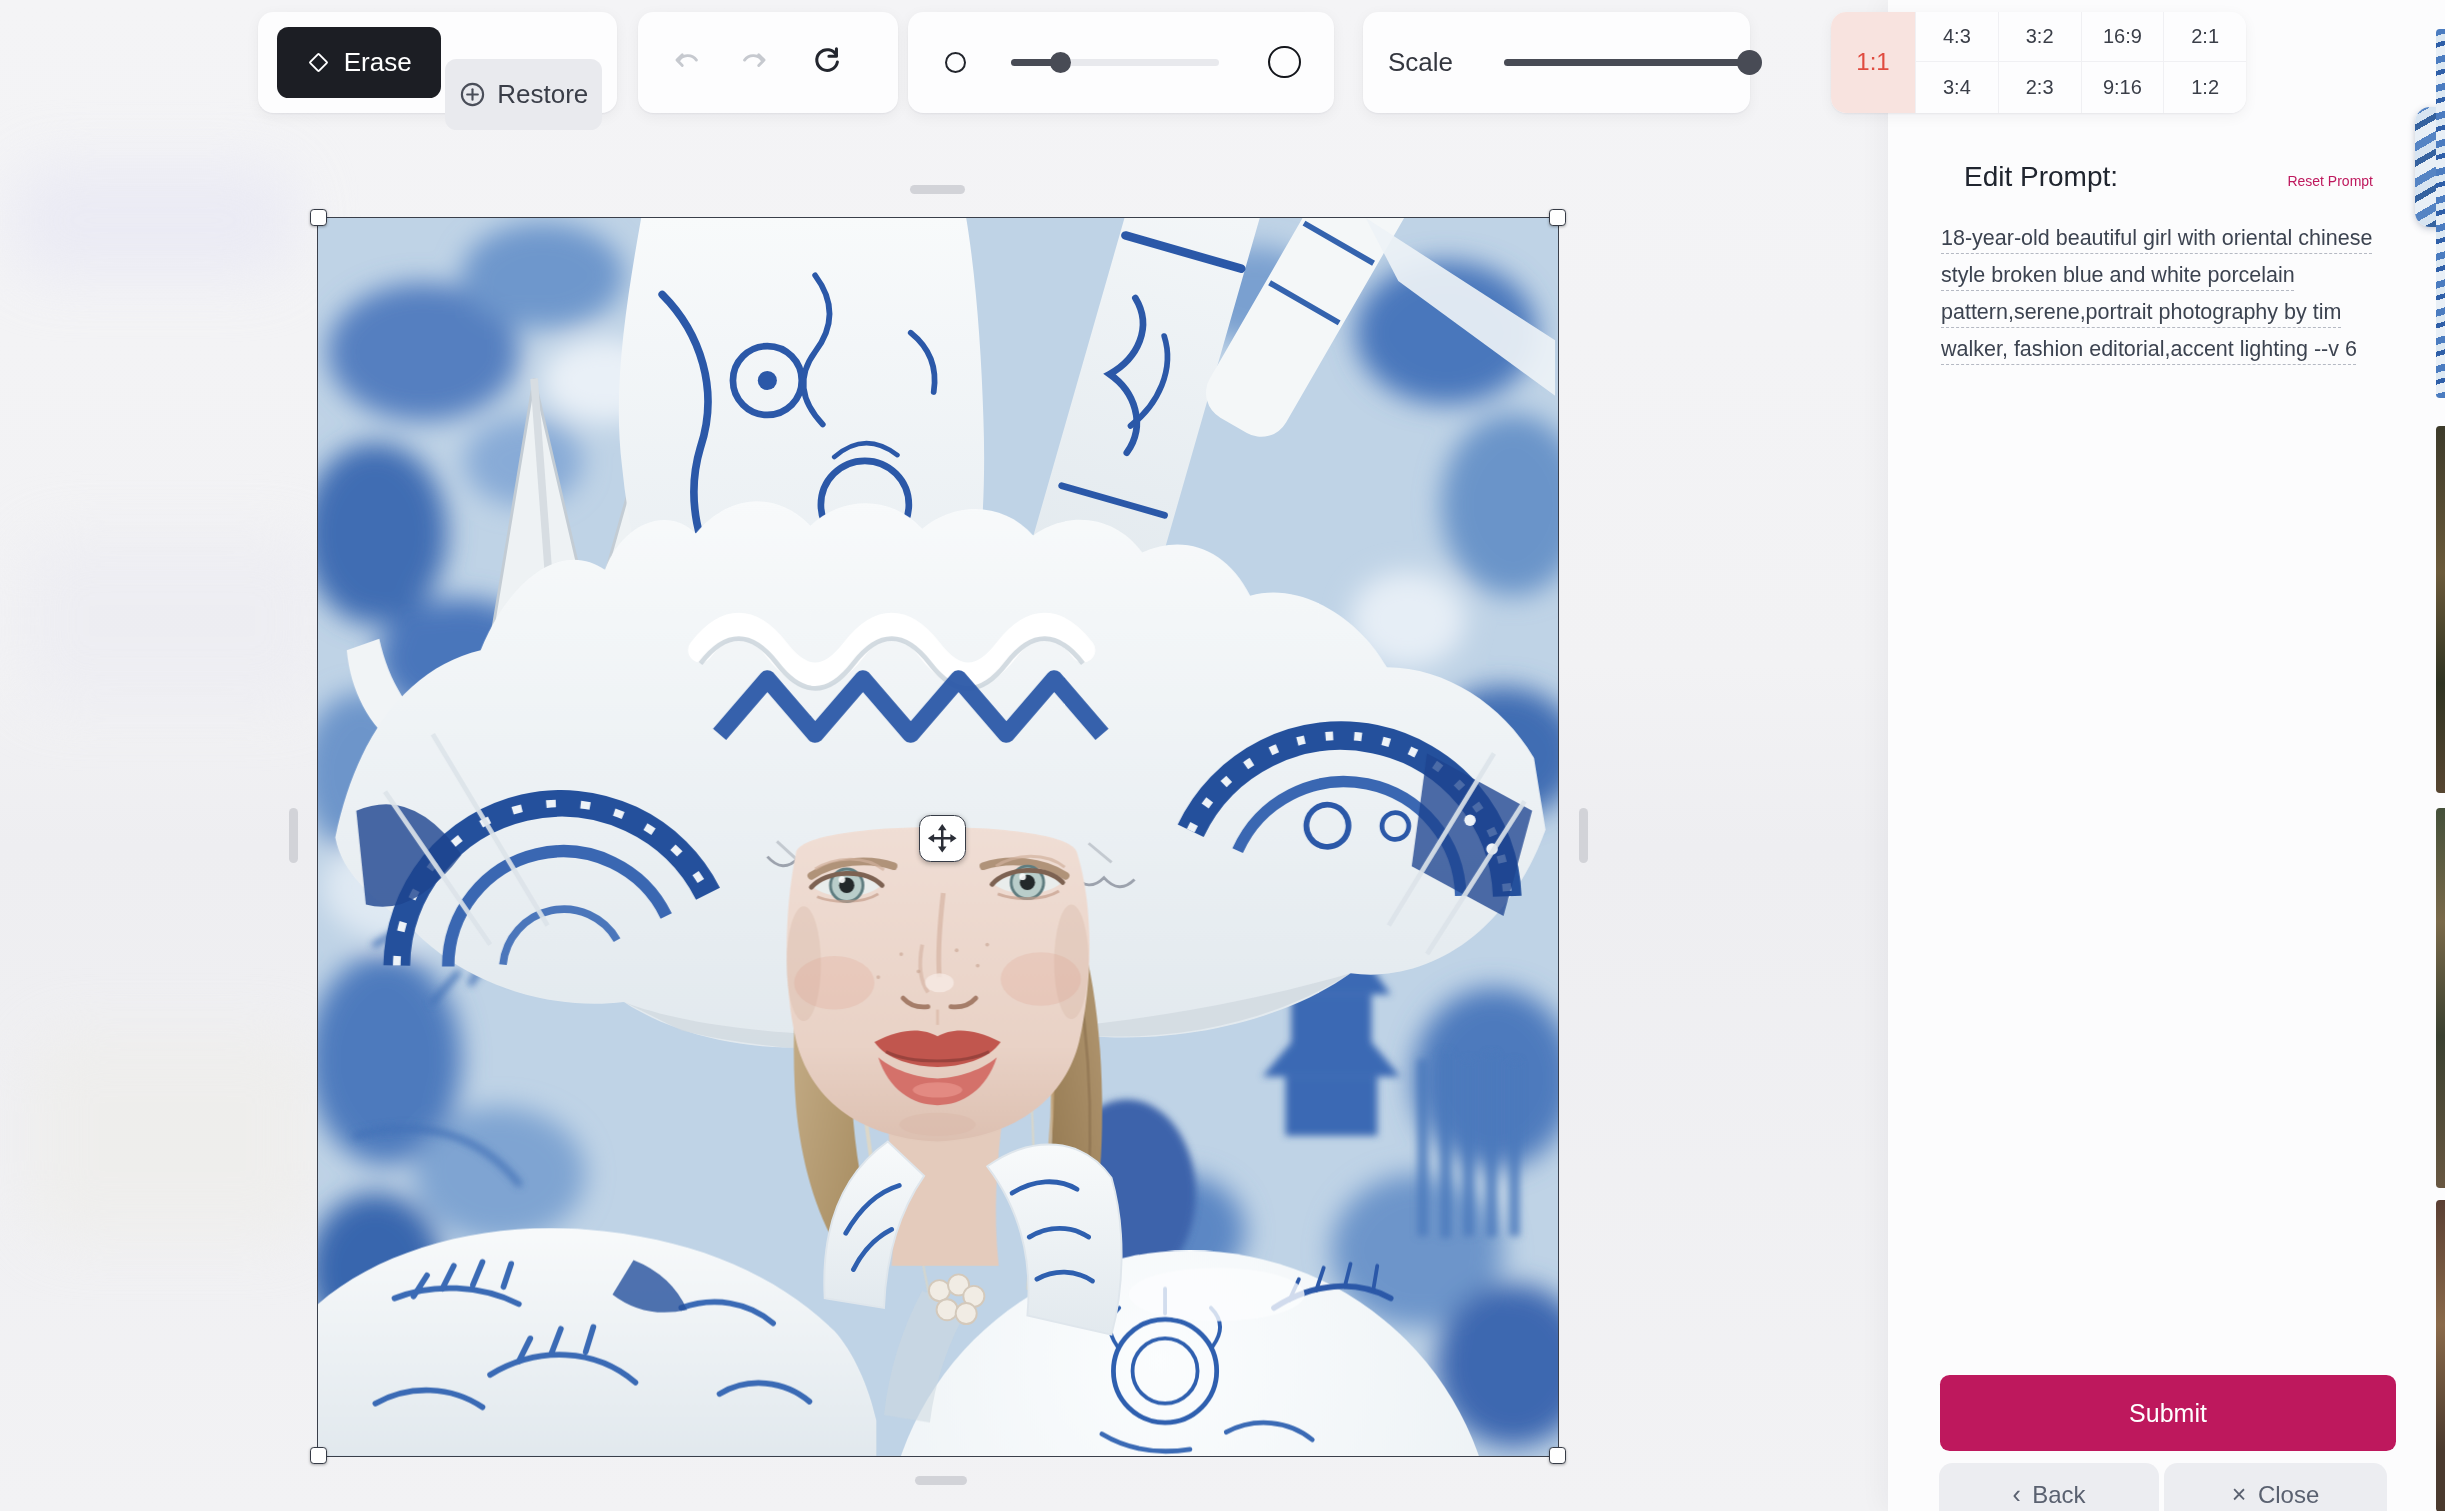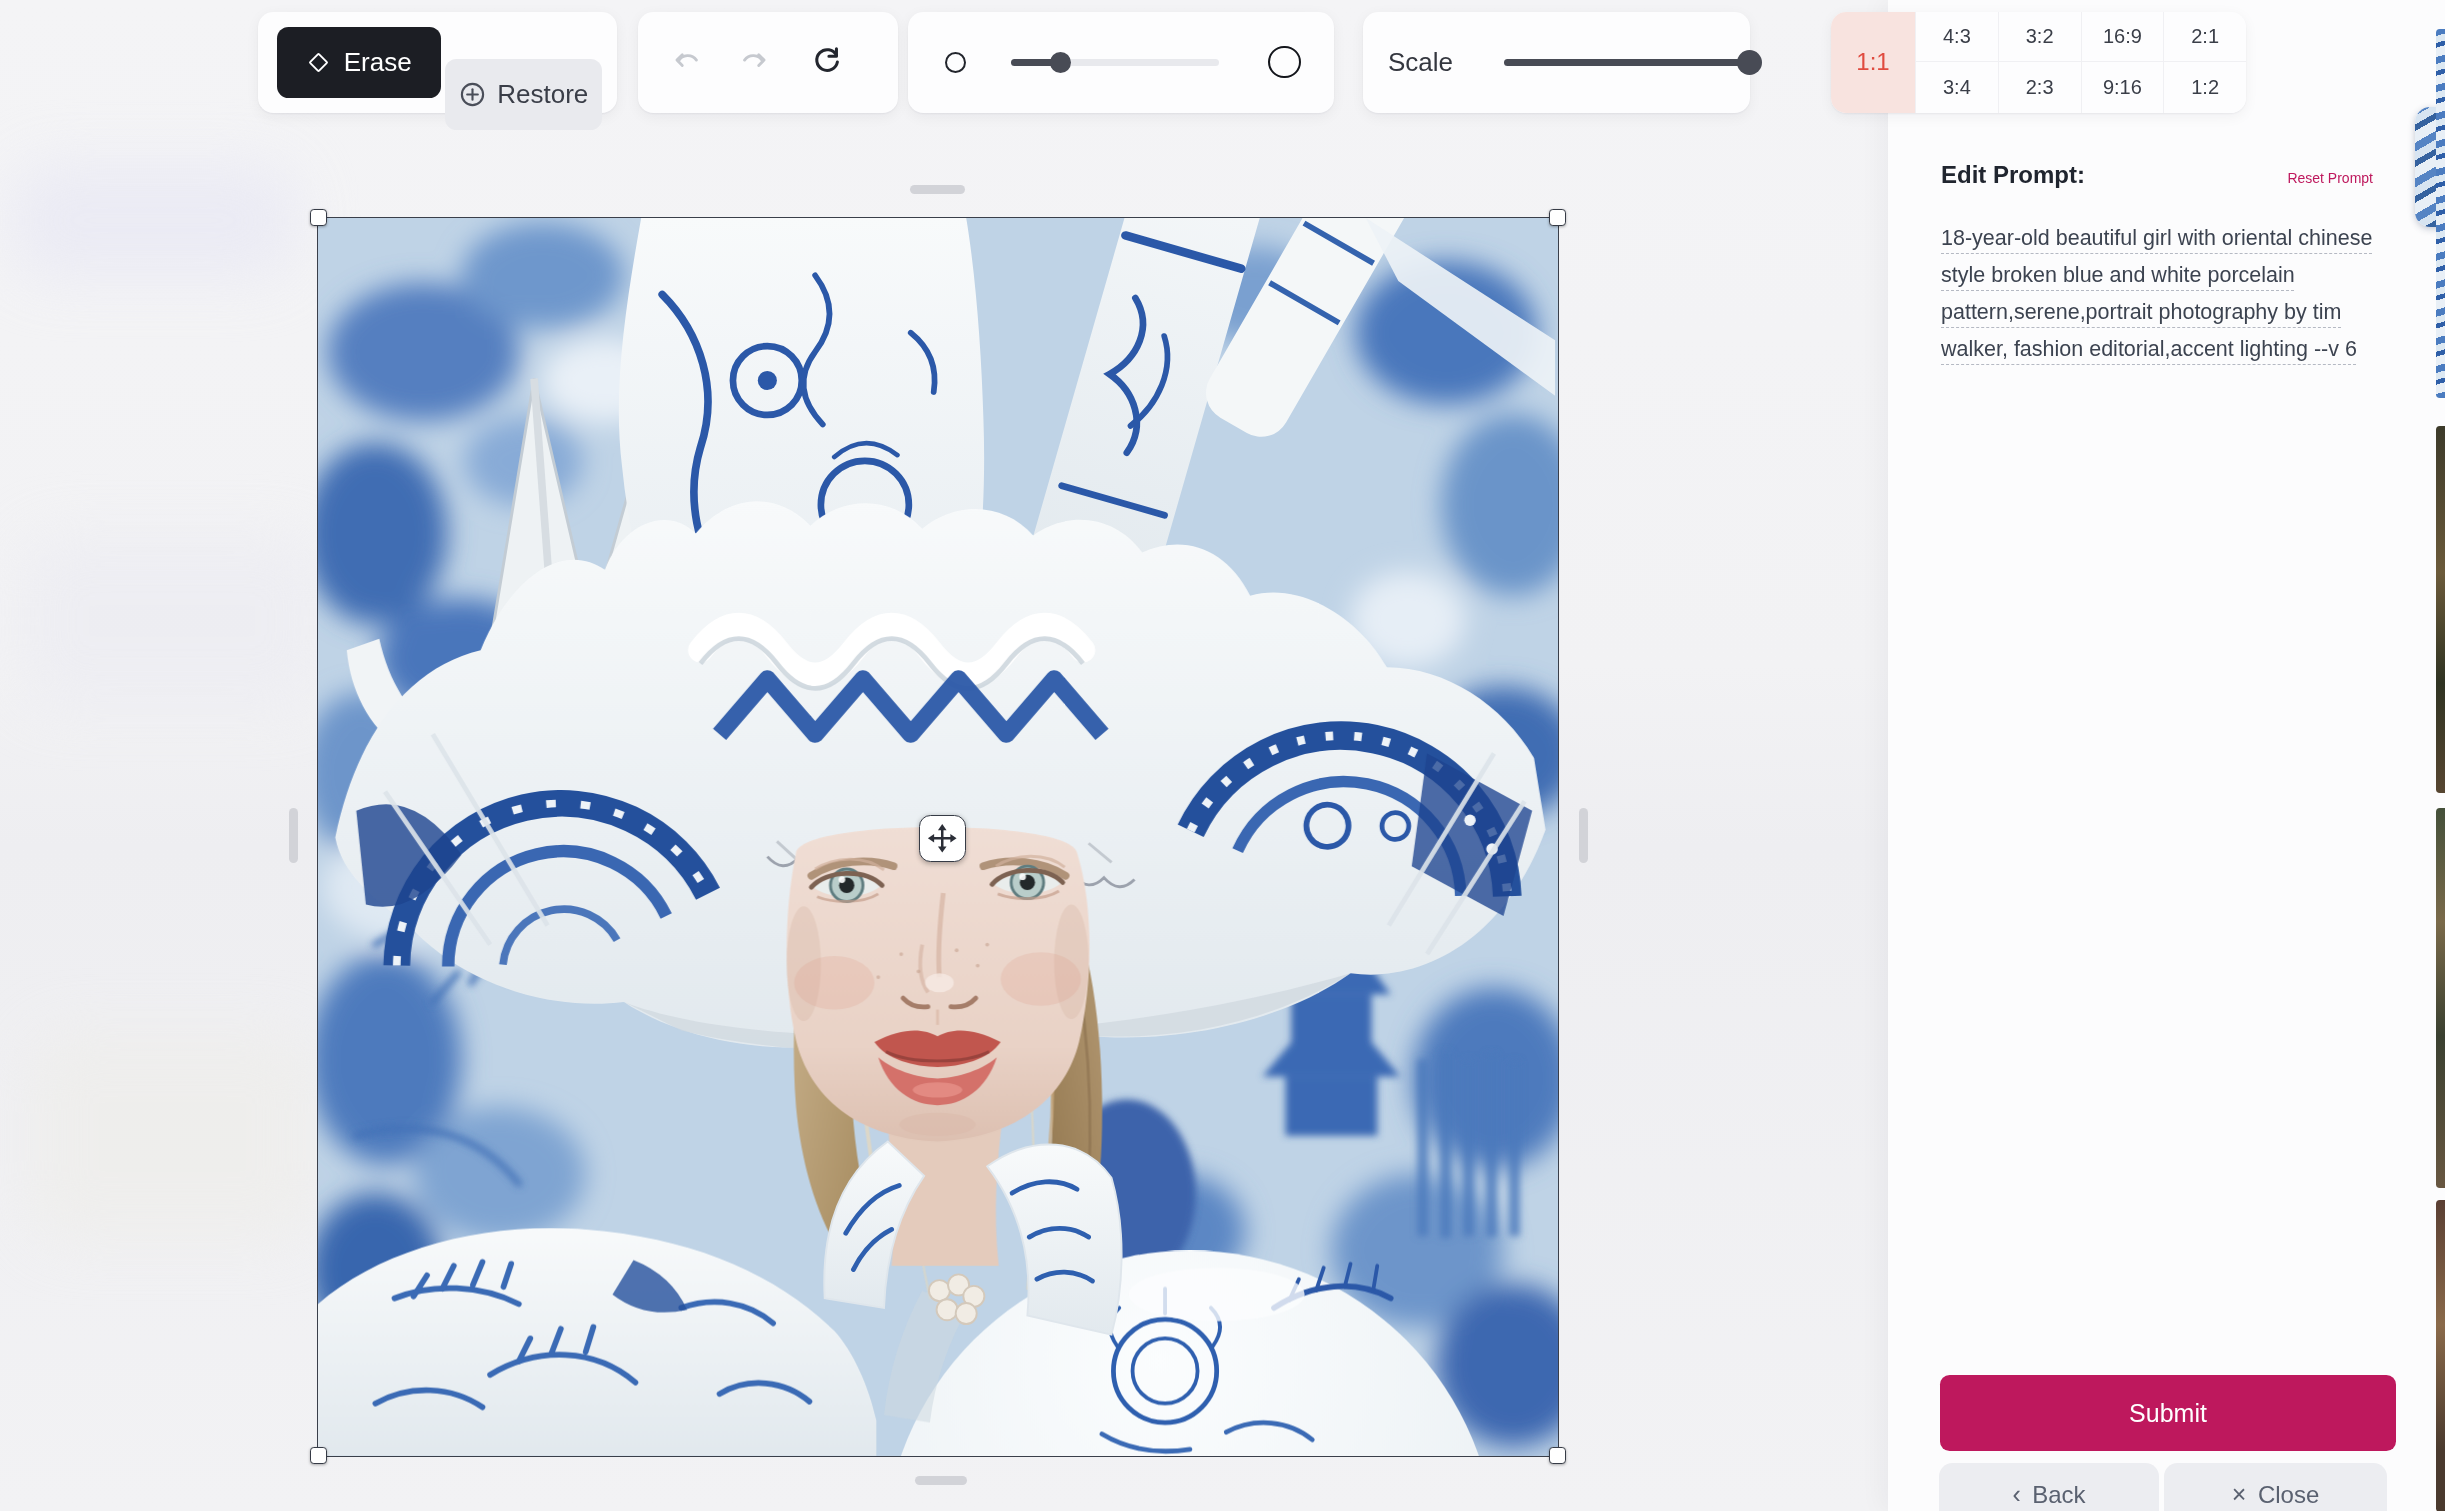--- a/index.html
+++ b/index.html
@@ -64,21 +64,21 @@
   .h-tl{left:310px;top:209px;} .h-tr{left:1549px;top:209px;}
   .h-bl{left:310px;top:1447px;} .h-br{left:1549px;top:1447px;}
   .move-handle{position:absolute;left:919px;top:815px;width:47px;height:47px;background:#fff;
     border:1.9px solid #363b46;border-radius:11.5px;display:flex;align-items:center;justify-content:center;
     box-shadow:0 1.9px 5.7px rgba(0,0,0,.28);cursor:move;}
 
   
   .panel{position:absolute;left:1888px;top:0;width:557px;height:1511px;background:#fcfcfd;
     box-shadow:-7.6px 0 23px rgba(30,34,48,.04);}
   .panel-head{position:absolute;left:53px;right:72px;top:161px;display:flex;align-items:baseline;justify-content:space-between;}
-  .edit-label{font-size:24px;font-weight:700;color:#20252f;}
+  .edit-label{font-size:28px;font-weight:400;color:#20252f;margin-left:23px;}
   .reset-link{font-size:14px;color:#be185d;cursor:pointer;background:none;border:none;padding:0;}
   .prompt-box{position:absolute;left:53px;top:220px;width:461px;font-size:21.5px;line-height:37px;color:#3c4350;
     text-decoration:underline dashed rgba(168,173,184,.85);text-decoration-thickness:1.4px;text-underline-offset:7.6px;
     cursor:text;}
   .submit-btn{position:absolute;left:52px;top:1375px;width:456px;height:76px;background:#be185d;color:#fff;
     border:none;border-radius:9.6px;font-size:25px;cursor:pointer;}
   .mini-btn{position:absolute;top:1463px;height:63px;background:#ecedf1;border:none;border-radius:13.4px;
     color:#5a6170;font-size:24px;cursor:pointer;display:flex;align-items:center;justify-content:center;gap:11.5px;}
   .back-btn{left:51px;width:220px;}
   .close-btn{left:276px;width:223px;}

